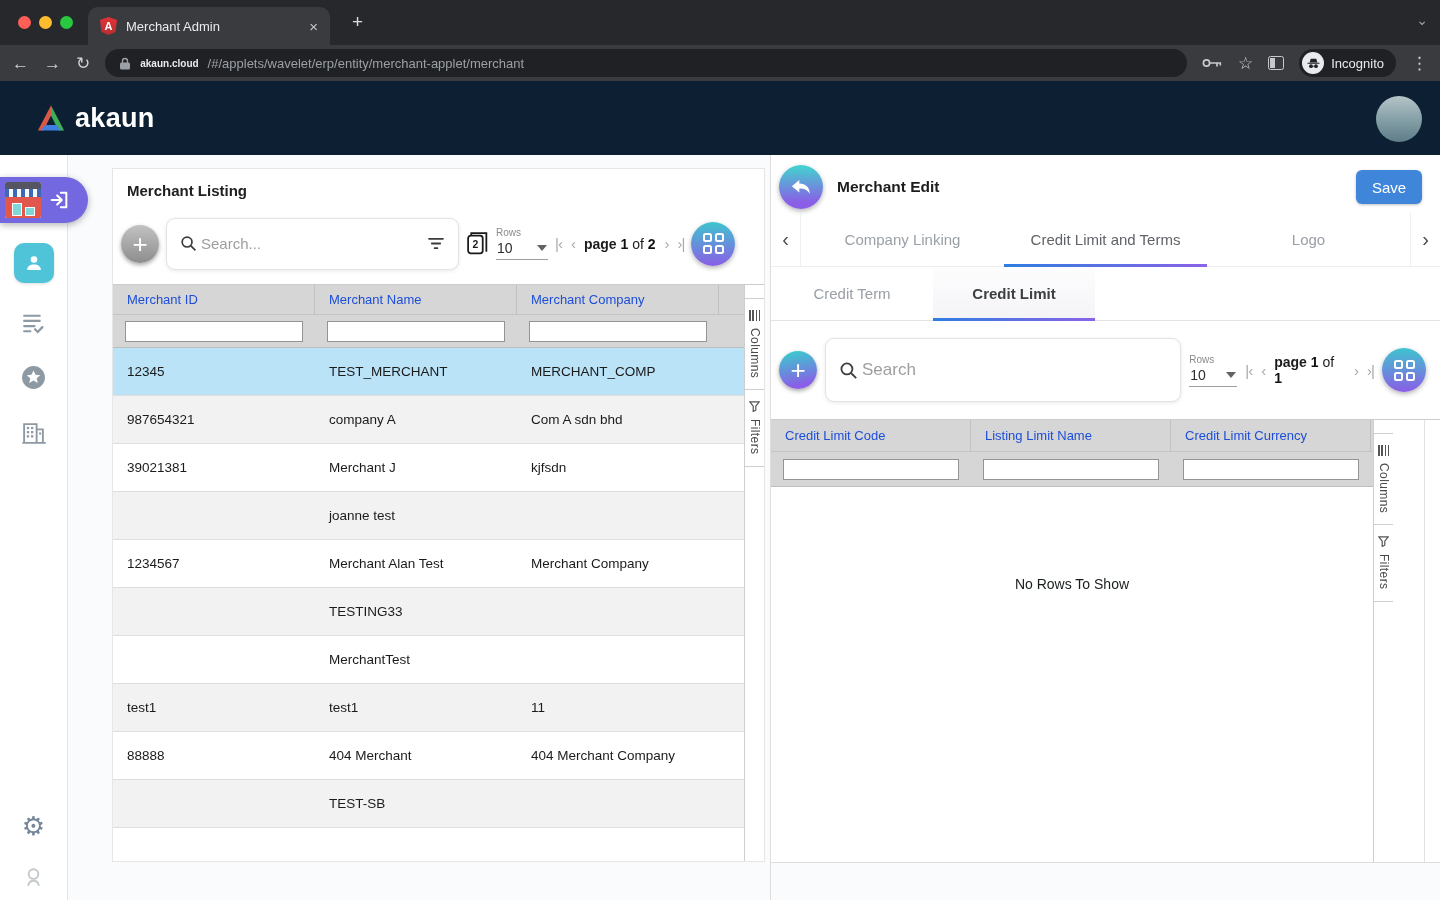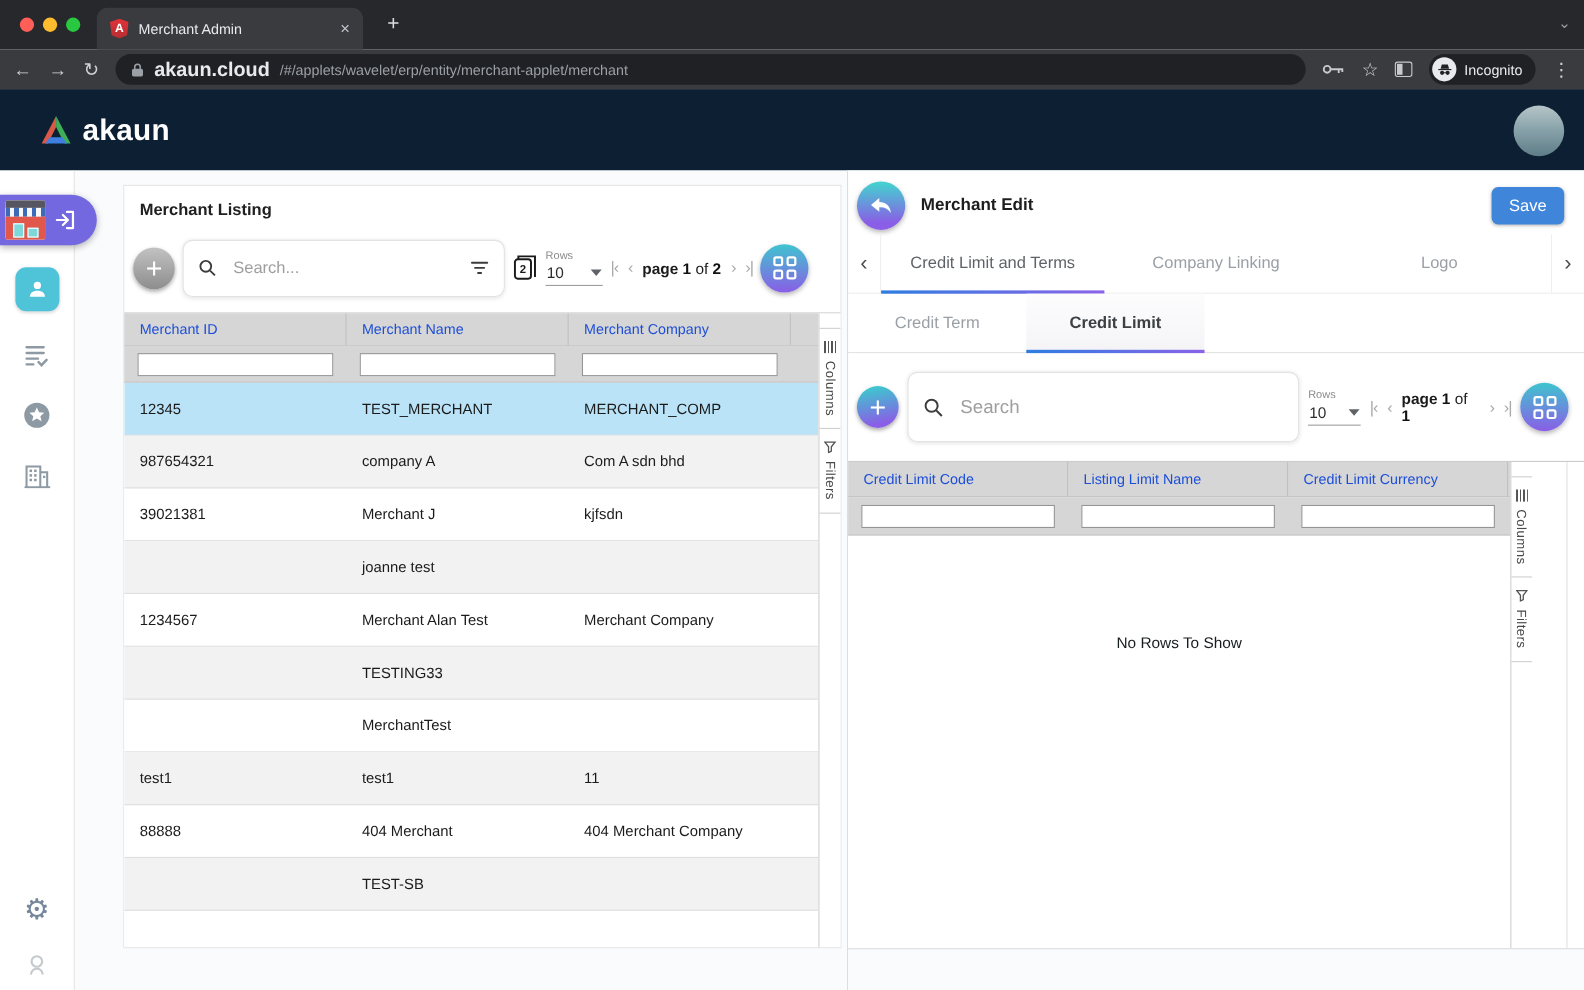--- a/index.html
+++ b/index.html
@@ -18,21 +18,21 @@
     display:grid; place-items:center; color:#fff; font-size:11px; font-weight:bold; flex:none; }
   .tab-title { color:#e8eaed; font-size:13px; flex:1; white-space:nowrap; overflow:hidden; }
   .tab-close { color:#c3c7cb; font-size:15px; cursor:default; }
   .newtab { position:absolute; left:352px; top:11px; color:#dadce0; font-size:19px; }
   .strip-chev { position:absolute; right:12px; top:12px; color:#9aa0a6; font-size:14px; }
 
   .toolbar { height:36px; background:#3a3b3f; display:flex; align-items:center; padding:0 12px; gap:15px; }
   .nav-ic { color:#cfd1d4; font-size:17px; line-height:1; }
   .omnibox { flex:1; height:28px; background:#202124; border-radius:14px; display:flex;
     align-items:center; gap:9px; padding:0 14px; overflow:hidden; }
-  .url-host { color:#e8eaed; font-size:18px; font-weight:bold; }
+  .url-host { color:#e8eaed; font-size:10px; font-weight:bold; }
   .url-path { color:#9aa0a6; font-size:13px; white-space:nowrap; }
   .panel-ic { width:16px; height:14px; border:1.7px solid #c7cacd; border-radius:2.5px; position:relative; }
   .panel-ic span { position:absolute; left:1px; top:1px; bottom:1px; width:5px; background:#c7cacd; }
   .incog { height:28px; background:#202124; border-radius:14px; display:flex; align-items:center;
     gap:7px; padding:0 12px 0 3px; }
   .incog-circle { width:22px; height:22px; border-radius:50%; background:#e8eaed; display:grid; place-items:center; }
   .incog-label { color:#e8eaed; font-size:13px; }
 
   
   .appbar { height:74px; background:var(--navy,#0d2033); display:flex; align-items:center;
@@ -69,21 +69,21 @@
   
   .left-card { position:absolute; left:44px; top:13px; width:653px; height:694px; background:#fff;
     border:1px solid #e6e6e6; display:flex; flex-direction:column; }
   .panel-title { padding:13px 0 0 14px; font-size:15px; font-weight:600; color:#202020; height:34px; }
   .lp-toolbar { height:81px; display:flex; align-items:center; gap:7px; padding:0 4px 0 8px; }
   .add-btn { width:38px; height:38px; border-radius:50%; display:grid; place-items:center; flex:none;
     color:#fff; font-size:26px; font-weight:300; line-height:0; box-shadow:0 2px 4px rgba(0,0,0,.35); }
   .add-gray { background:linear-gradient(180deg,#c2c2c2,#8d8d8d); }
   .add-grad { background:linear-gradient(170deg,var(--grad-teal,#3fc4cf) 10%,var(--grad-purple,#8a5ee6) 85%); }
   .searchbox { height:52px; border:1px solid #e3e3e3; border-radius:9px; background:#fff;
-    box-shadow:0 1px 4px rgba(0,0,0,.09); display:flex; align-items:center; gap:15px; padding:16px 13px; }
+    box-shadow:0 1px 4px rgba(0,0,0,.09); display:flex; align-items:center; gap:4px; padding:16px 13px; }
   .searchbox input { border:none; outline:none; flex:1; font-size:15px; color:#333; background:transparent;
     font-family:"Liberation Sans",sans-serif; min-width:0; }
   .searchbox input::placeholder { color:#9e9e9e; }
   .lp-search { width:293px; }
   .rows-blk { width:52px; flex:none; }
   .rows-label { font-size:10px; color:#8a8a8a; }
   .rows-val { display:flex; align-items:center; justify-content:space-between; border-bottom:1px solid #9e9e9e;
     padding:2px 1px 3px 1px; font-size:14px; color:#2c2c2c; }
   .caret { width:0; height:0; border-left:5px solid transparent; border-right:5px solid transparent;
     border-top:6px solid #5f6368; }
@@ -428,22 +428,22 @@
           <svg width="20" height="17" viewBox="0 0 24 20" fill="#fff">
               <path d="M10 1L1 8.5 10 16v-4.8c6-.3 9.8 1.7 12.6 6.2C22.2 9.6 17.4 5.6 10 5.3z"></path>
             </svg>
         </span>
         <span class="rp-title">Merchant Edit</span>
         <button class="save-btn">Save</button>
       </div>
 
       <div class="rp-tabs">
         <span class="tab-chev">‹</span>
+        <span class="rp-tab">Company Linking</span>
         <span class="rp-tab active">Credit Limit and Terms</span>
-        <span class="rp-tab">Company Linking</span>
         <span class="rp-tab">Logo</span>
         <span class="tab-chev right">›</span>
       </div>
 
       <div class="rp-subtabs">
         <span class="sub-tab">Credit Term</span>
         <span class="sub-tab active">Credit Limit</span>
       </div>
 
       <div class="rp-toolbar">

